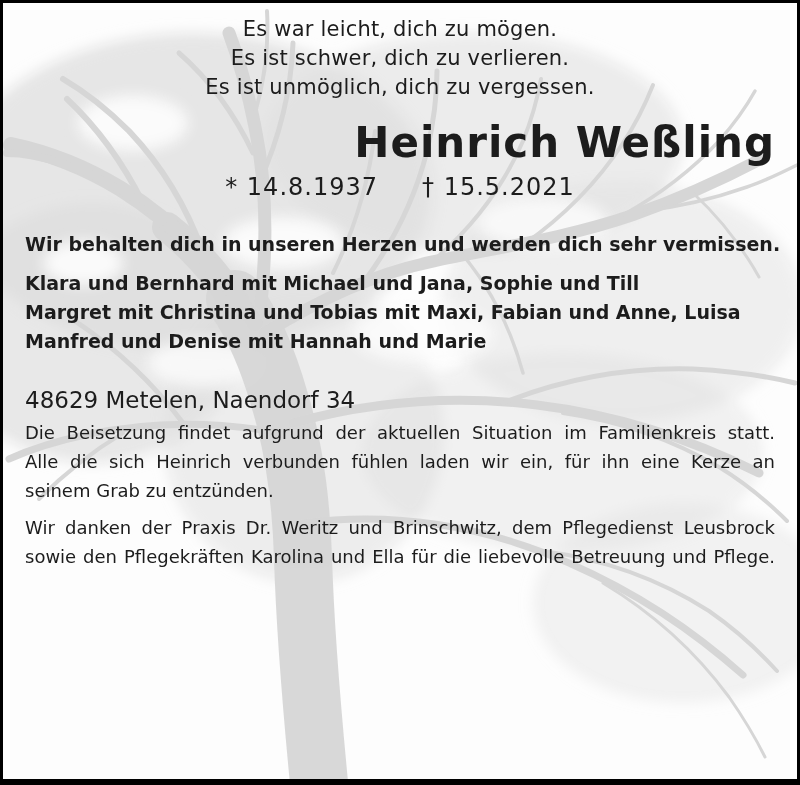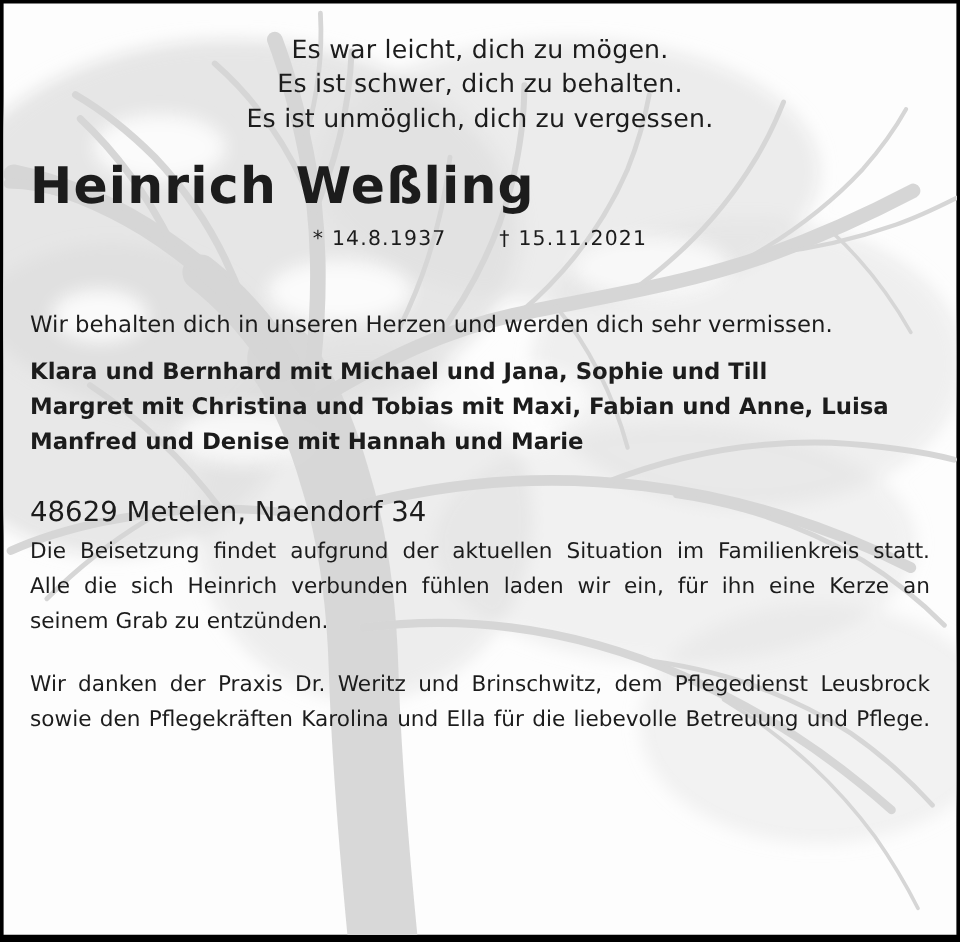--- a/index.html
+++ b/index.html
@@ -28,77 +28,78 @@
   }
   .tree-bg {
     position: absolute;
     inset: 0;
     z-index: 0;
     pointer-events: none;
   }
   .content {
     position: relative;
     z-index: 1;
-    padding: 24px 22px 0 22px;
+    padding: 12px 22px 0 22px;
     height: 100%;
   }
   .quote {
     text-align: center;
     font-size: 21px;
     line-height: 29px;
     letter-spacing: 0.2px;
   }
   .intro {
     margin-top: 27px;
     font-size: 18.5px;
     line-height: 30px;
     text-align: justify;
   }
   .intro .fill, .para .fill { text-align-last: justify; }
   .deceased-name {
     margin-top: 16px;
-    text-align: left;
+    text-align: right;
     font-size: 42px;
     line-height: 50px;
     font-weight: 600;
     letter-spacing: 1px;
   }
   .dates {
     margin-top: 5px;
     display: flex;
     justify-content: center;
     gap: 44px;
-    font-size: 17px;
+    font-size: 24px;
     line-height: 28px;
     letter-spacing: 1px;
   }
   .remembrance {
-    margin-top: 43px;
+    margin-top: 28px;
     font-size: 19px;
     line-height: 30px;
     white-space: nowrap;
+    font-weight: bold;
   }
   .family {
     margin-top: 10px;
     font-size: 19px;
     font-weight: 700;
     line-height: 29px;
     white-space: nowrap;
   }
   .address {
     margin-top: 29px;
     font-size: 23px;
     line-height: 30px;
   }
   .para {
     margin-top: 3px;
     font-size: 18px;
     line-height: 29px;
   }
-  .para2 { margin-top: 24px; text-align: center; }
+  .para2 { margin-top: 8px; text-align: center; }
   .line { display: block; }
 </style>
 </head>
 <body>
 
 <div class="notice">
 
   <svg class="tree-bg" viewBox="0 0 800 785" width="800" height="785" aria-hidden="true">
     <defs>
       <filter id="soft" x="-30%" y="-30%" width="160%" height="160%">
@@ -156,35 +157,35 @@
       <path d="M 330 270 C 352 226 366 178 372 128" stroke-width="4"></path>
       <path d="M 460 252 C 488 286 508 326 520 370" stroke-width="3.5"></path>
       <path d="M 690 190 C 716 214 738 242 756 274" stroke-width="3"></path>
     </g>
   </svg>
 
   <div class="content">
 
     <div class="quote">
       <span class="line">Es war leicht, dich zu mögen.</span>
-      <span class="line">Es ist schwer, dich zu behalten.</span>
+      <span class="line">Es ist schwer, dich zu verlieren.</span>
       <span class="line">Es ist unmöglich, dich zu vergessen.</span>
     </div>
 
 
     <div class="deceased-name">Heinrich Weßling</div>
 
     <div class="dates">
       <span>
         <span>*</span>
         <span>14.8.1937</span>
       </span>
       <span>
         <span>†</span>
-        <span>15.11.2021</span>
+        <span>15.5.2021</span>
       </span>
     </div>
 
     <div class="remembrance">Wir behalten dich in unseren Herzen und werden dich sehr vermissen.</div>
 
     <div class="family">
       <span class="line">Klara und Bernhard mit Michael und Jana, Sophie und Till</span>
       <span class="line">Margret mit Christina und Tobias mit Maxi, Fabian und Anne, Luisa</span>
       <span class="line">Manfred und Denise mit Hannah und Marie</span>
     </div>

